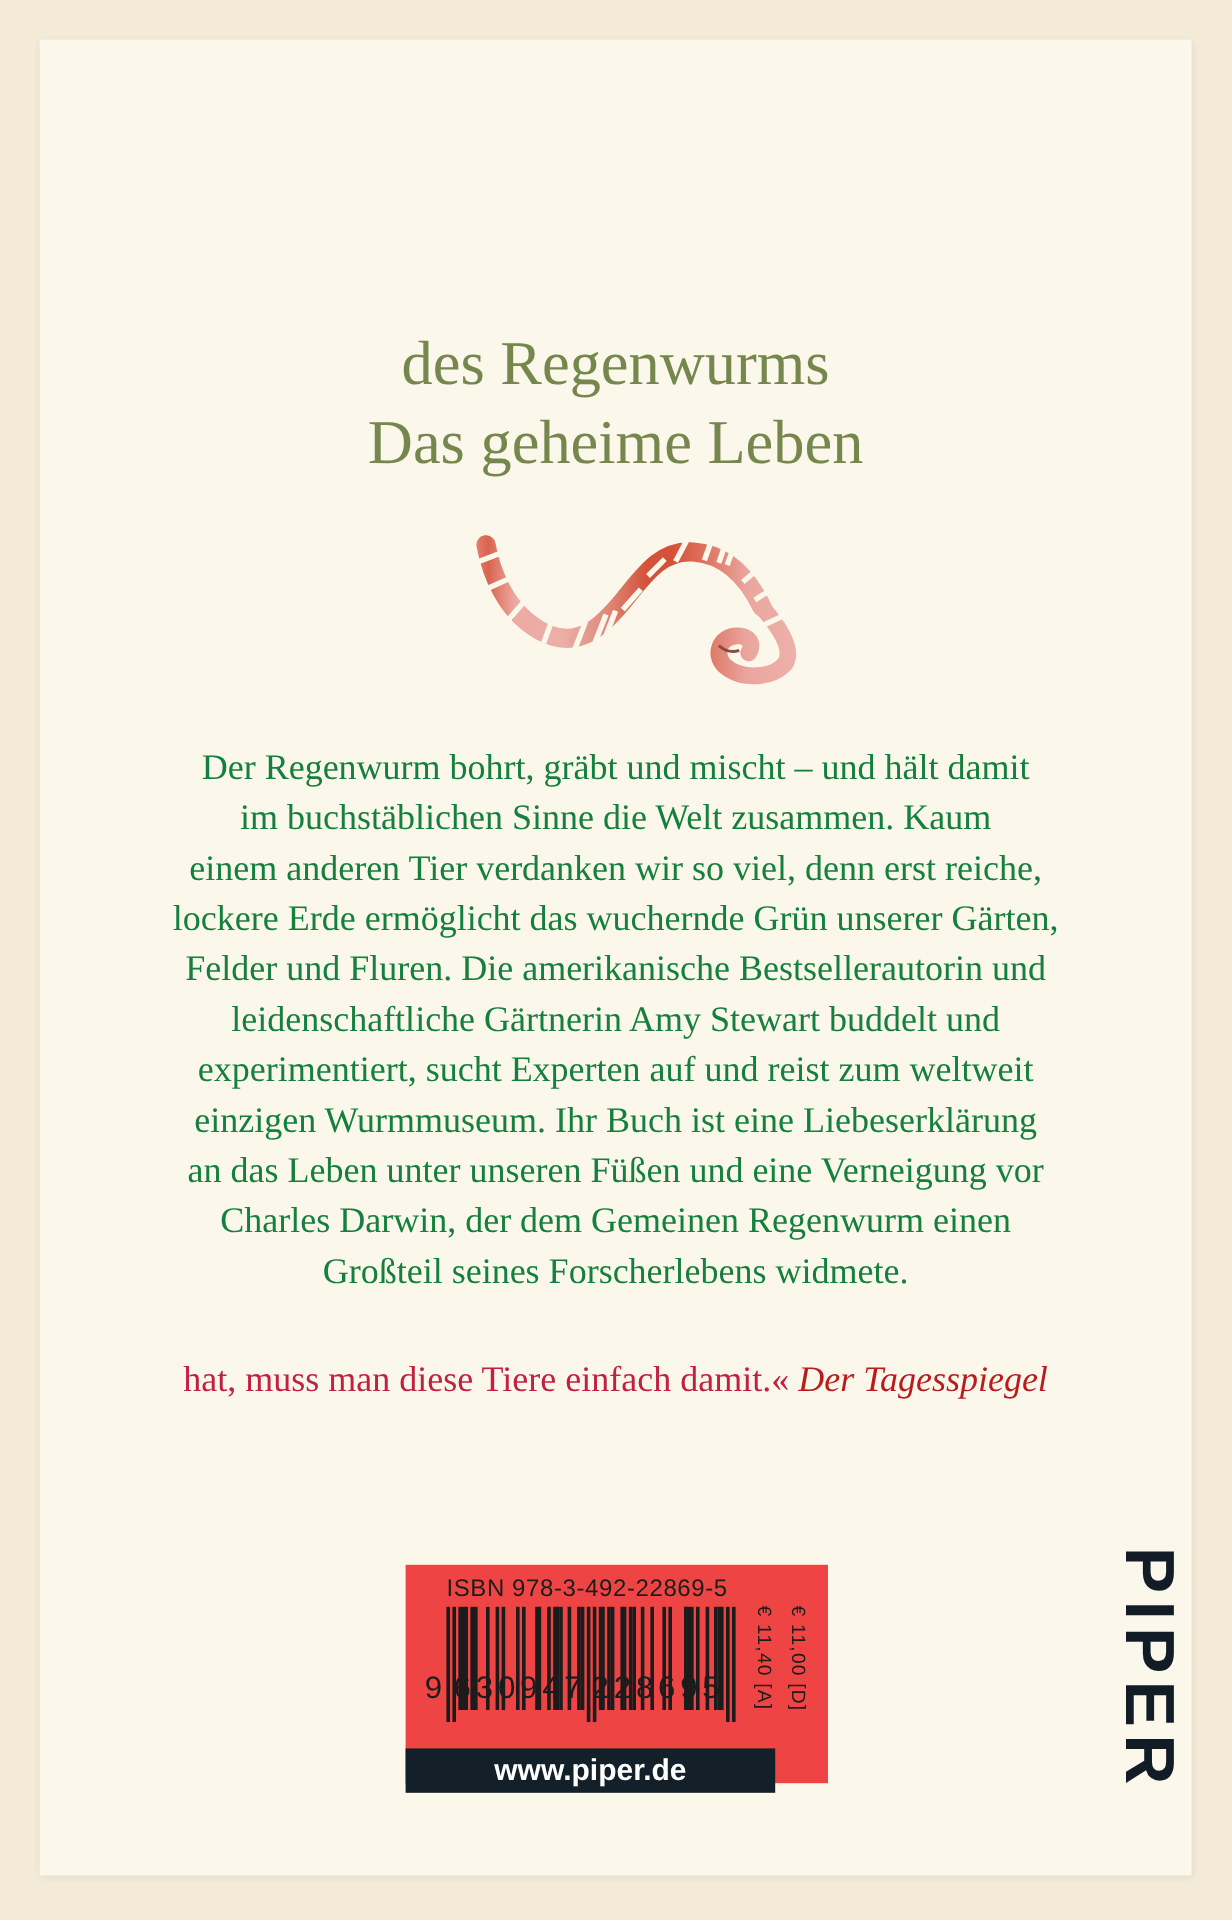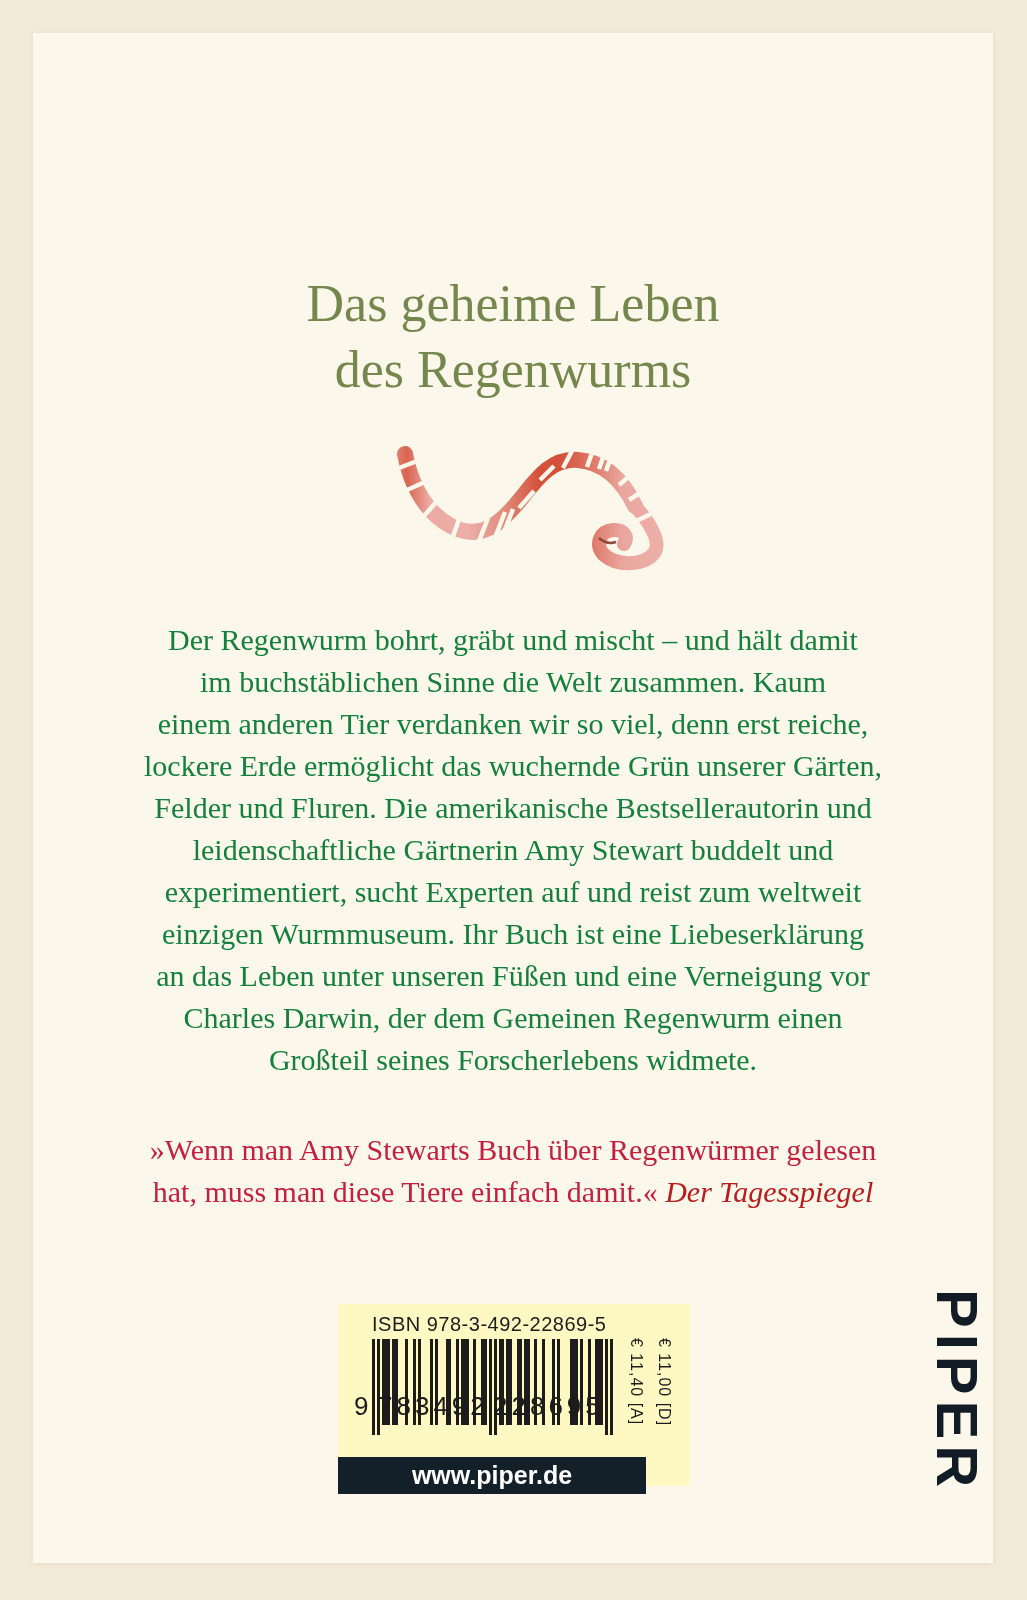--- a/index.html
+++ b/index.html
@@ -29,21 +29,21 @@
   }
   .quote {
     position:absolute; top:1096px; left:30px; width:900px;
     text-align:center; color:#c32040;
     font-size:30px; line-height:42px;
   }
   .quote .source { color:#b91c1c; font-style:italic; }
 
   .isbn-box {
     position:absolute; left:305px; top:1271px; width:352px; height:182px;
-    background:#fef9c3;
+    background:#ef4444;
   }
   .isbn-label {
     position:absolute; top:9px; left:34px;
     font-family:"Liberation Sans", sans-serif;
     font-size:20px; color:#1c1c1c; letter-spacing:0.5px;
   }
   .bars { position:absolute; left:34px; top:35px; width:241px; height:96px; }
   .bar { position:absolute; top:0; height:86px; background:#1c1c1c; }
   .bar.guard { height:96px; }
   .digits {
@@ -78,22 +78,22 @@
     font-weight:bold; font-size:58px; letter-spacing:6px;
     color:#121c26;
   }
 </style>
 </head>
 <body>
 
 <div class="cover">
 
   <h1 class="title">
+    <div>des Regenwurms</div>
     <div>Das geheime Leben</div>
-    <div>des Regenwurms</div>
   </h1>
 
   <svg class="worm" width="280" height="145" viewBox="0 0 280 145" aria-hidden="true">
     <defs>
       <linearGradient id="wg" gradientUnits="userSpaceOnUse" x1="0" y1="0" x2="280" y2="0">
         <stop offset="0" stop-color="#e58a76"></stop>
         <stop offset="0.05" stop-color="#d96450"></stop>
         <stop offset="0.13" stop-color="#ecaba3"></stop>
         <stop offset="0.27" stop-color="#ecaea8"></stop>
         <stop offset="0.40" stop-color="#e08a7c"></stop>
@@ -135,21 +135,20 @@
 lockere Erde ermöglicht das wuchernde Grün unserer Gärten,
 Felder und Fluren. Die amerikanische Bestsellerautorin und
 leidenschaftliche Gärtnerin Amy Stewart buddelt und
 experimentiert, sucht Experten auf und reist zum weltweit
 einzigen Wurmmuseum. Ihr Buch ist eine Liebeserklärung
 an das Leben unter unseren Füßen und eine Verneigung vor
 Charles Darwin, der dem Gemeinen Regenwurm einen
 Großteil seines Forscherlebens widmete.</div>
 
   <div class="quote">
-    <div>»Wenn man Amy Stewarts Buch über Regenwürmer gelesen</div>
     <div>
       <span>hat, muss man diese Tiere einfach damit.«</span>
       <span class="source">Der Tagesspiegel</span>
     </div>
   </div>
 
   <div class="isbn-box">
     <div class="isbn-label">ISBN 978-3-492-22869-5</div>
     <div class="bars">
         <div class="bar guard" style="left: 0px; width: 2.94px;"></div>
@@ -192,21 +191,21 @@
         <div class="bar" style="left: 202.95px; width: 2.94px;"></div>
         <div class="bar" style="left: 208.02px; width: 2.94px;"></div>
         <div class="bar" style="left: 215.63px; width: 2.94px;"></div>
         <div class="bar" style="left: 223.24px; width: 2.94px;"></div>
         <div class="bar" style="left: 225.78px; width: 2.94px;"></div>
         <div class="bar" style="left: 228.32px; width: 2.94px;"></div>
         <div class="bar guard" style="left: 233.39px; width: 2.94px;"></div>
         <div class="bar guard" style="left: 238.46px; width: 2.94px;"></div>
       </div>
     <div class="digits digit-first" style="left:16px;">9</div>
-    <div class="digits digit-g1" style="left:40px;">783492</div>
+    <div class="digits digit-g1" style="left:40px;">630947</div>
     <div class="digits digit-g2" style="left:155px;">228695</div>
     <div class="price price-at">€ 11,40 [A]</div>
     <div class="price price-de">€ 11,00 [D]</div>
   </div>
 
   <div class="site-bar">
     <span>www.piper.de</span>
   </div>
 
   <div class="publisher">PIPER</div>

